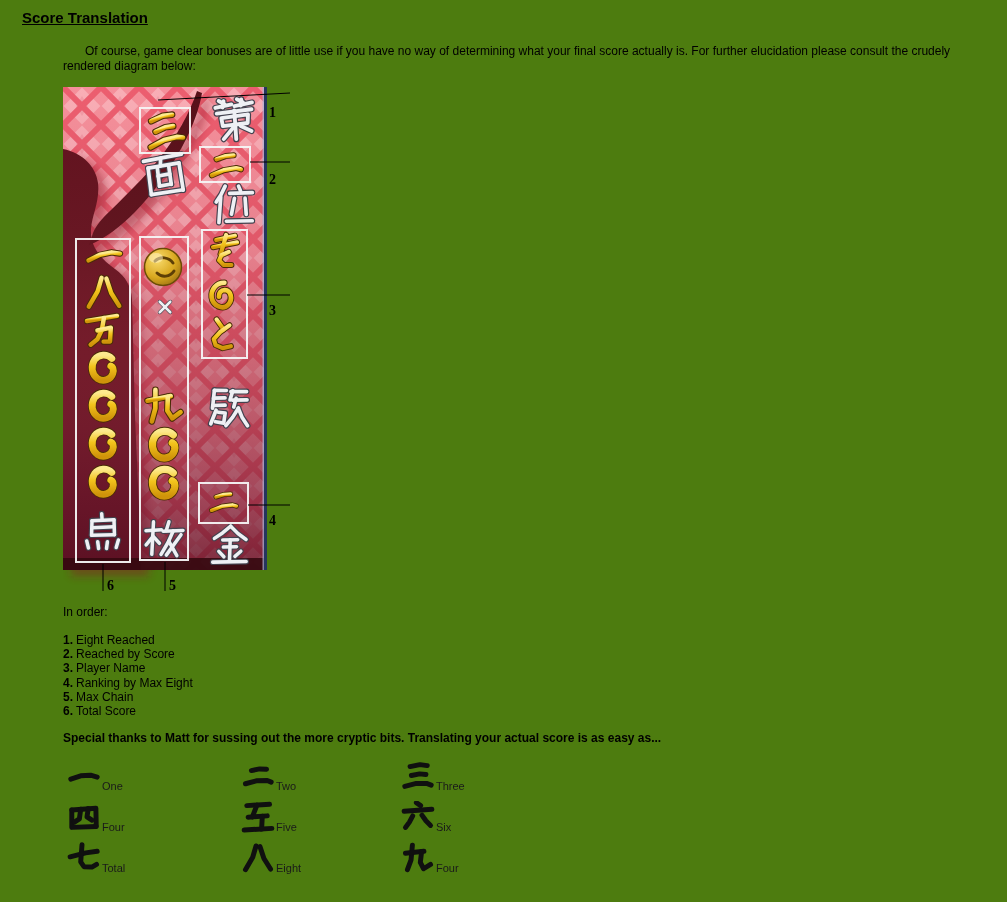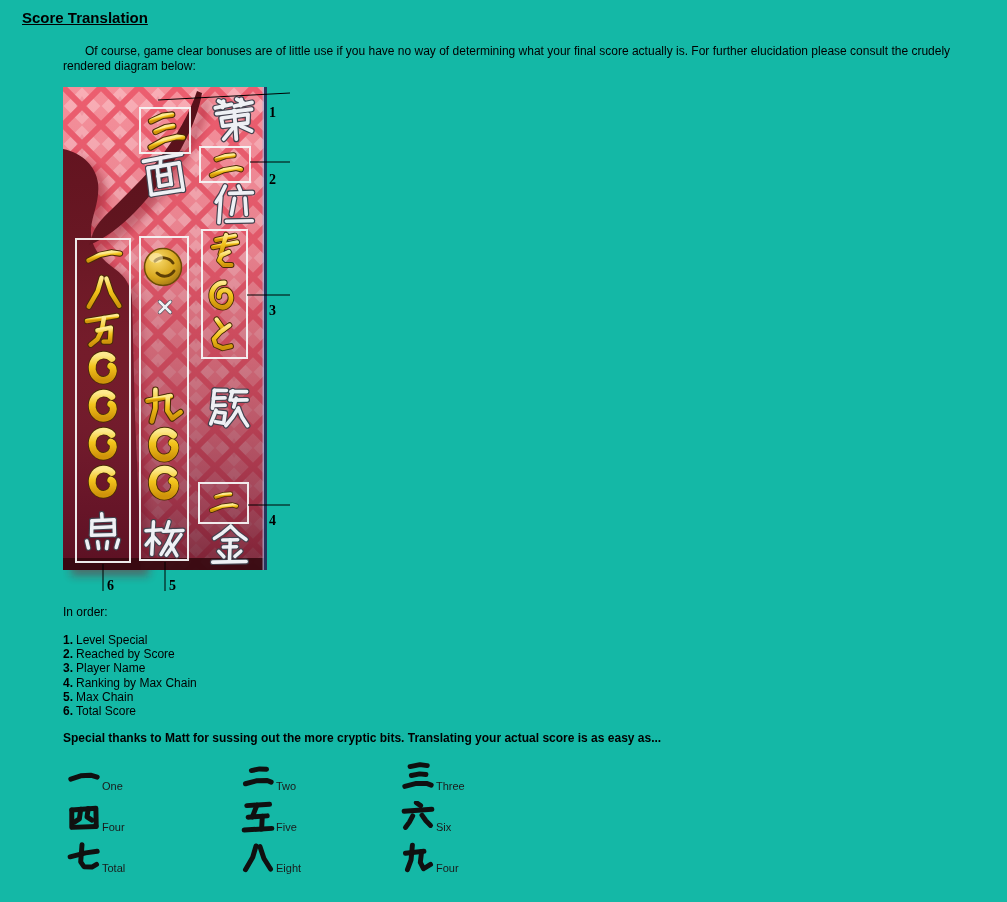--- a/index.html
+++ b/index.html
@@ -1,16 +1,16 @@
 <!DOCTYPE html>
 <html><head>
 <meta charset="utf-8">
 <style>
   html,body{margin:0;padding:0;background:#fff;}
-  .page{position:relative;width:1007px;height:902px;background:#14b8a6;overflow:hidden;
+  .page{position:relative;width:1007px;height:902px;background:#4d7c0f;overflow:hidden;
         font-family:"Liberation Sans",sans-serif;color:#000;}
   .title{position:absolute;left:22px;top:9px;margin:0;font-size:15px;font-weight:bold;
          text-decoration:underline;}
   .intro{position:absolute;left:63px;top:44px;width:903px;margin:0;font-size:12px;
          line-height:14.5px;text-indent:22px;}
   .figure{position:absolute;left:63px;top:87px;width:240px;height:510px;}
   .figure svg{display:block;}
   .inorder{position:absolute;left:63px;top:605px;font-size:12px;}
   .legend{position:absolute;left:63px;top:633px;margin:0;padding:0;list-style:none;
           font-size:12px;line-height:14.2px;}
@@ -367,24 +367,24 @@
         <g>
 <path d="M40,477 L40,504" stroke="#000" stroke-width="1" fill="none"></path>
 <text x="44" y="503" font-family="Liberation Serif, serif" font-size="14" font-weight="bold" fill="#000">6</text>
         </g>
       </svg>
   </div>
 
   <div class="inorder">In order:</div>
 
   <ol class="legend">
-    <li><b>1.</b><span>Level Special</span></li>
+    <li><b>1.</b><span>Eight Reached</span></li>
     <li><b>2.</b><span>Reached by Score</span></li>
     <li><b>3.</b><span>Player Name</span></li>
-    <li><b>4.</b><span>Ranking by Max Chain</span></li>
+    <li><b>4.</b><span>Ranking by Max Eight</span></li>
     <li><b>5.</b><span>Max Chain</span></li>
     <li><b>6.</b><span>Total Score</span></li>
   </ol>
 
   <p class="thanks">Special thanks to Matt for sussing out the more cryptic bits. Translating your actual score is as easy as...</p>
 
   <div class="numerals">
     <div class="ncell" style="left:0px;top:0px">
         <svg viewBox="0 0 100 100">
           <path d="M10,58 L40,48 L70,46 L90,52" fill="none" stroke="#101010" stroke-width="15" stroke-linecap="round" stroke-linejoin="round"></path>

